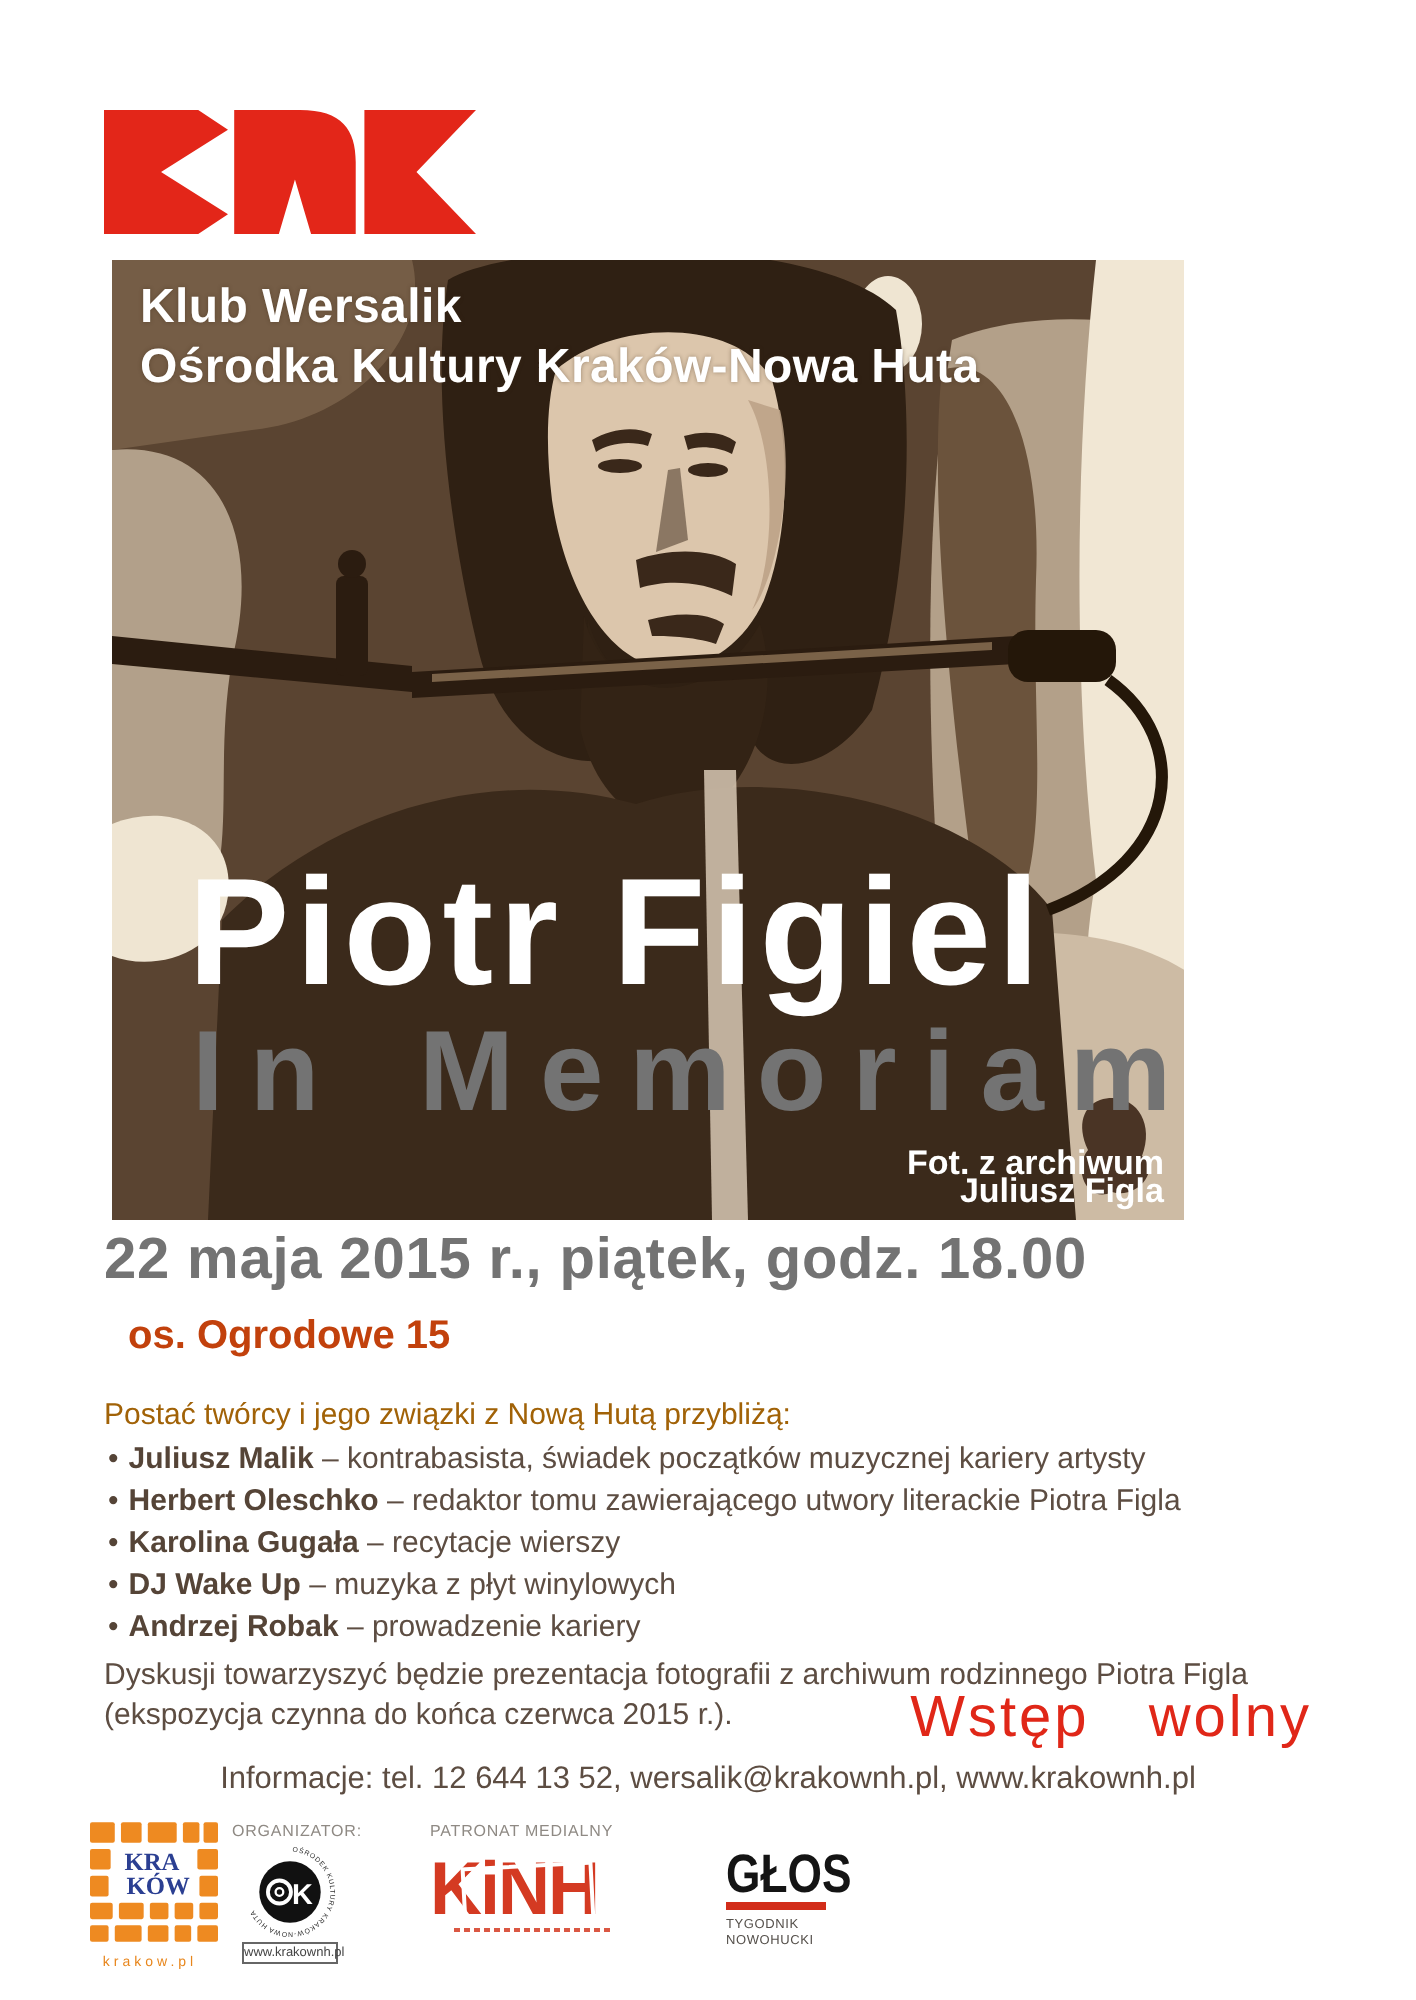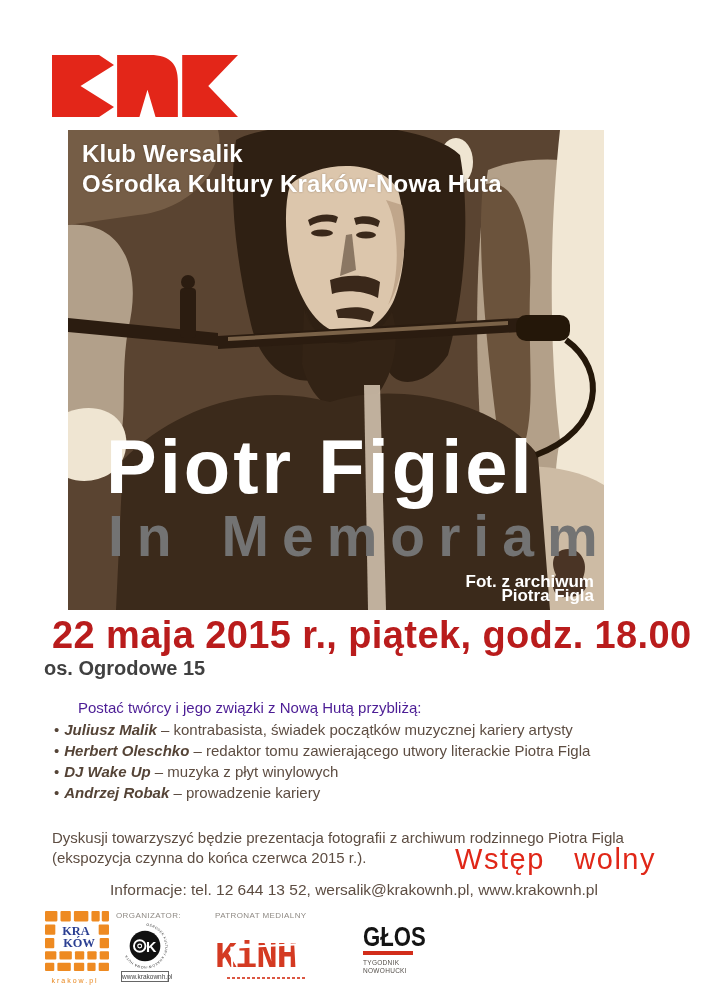--- a/index.html
+++ b/index.html
@@ -5,49 +5,49 @@
   html,body { margin:0; padding:0; background:#ffffff; }
   .poster {
     position:relative; width:708px; height:1000px; background:#ffffff;
     font-family:"Liberation Sans", sans-serif; overflow:hidden;
   }
 
   
   .krk-logo { position:absolute; left:52px; top:55px; width:186px; height:62px; }
 
   
-  .photo { position:absolute; left:68px; top:130px; width:536px; height:480px; overflow:hidden; }
+  .photo { position:absolute; left:56px; top:130px; width:536px; height:480px; overflow:hidden; }
   .photo-art { position:absolute; left:0; top:0; width:604px; height:480px; }
   .venue {
     position:absolute; left:14px; top:9px; color:#ffffff; font-weight:bold;
     font-size:24px; line-height:30px; letter-spacing:0.2px; text-shadow:0 0 2px rgba(60,40,20,0.4);
   }
   .photo-title {
     position:absolute; left:38px; top:299px; color:#ffffff; font-weight:bold;
     font-size:76px; line-height:1; letter-spacing:3px; white-space:nowrap;
   }
   .photo-subtitle {
     position:absolute; left:40px; top:378px; color:#737373; font-weight:bold;
     font-size:57px; line-height:1; letter-spacing:13px; word-spacing:8px; white-space:nowrap;
   }
   .credit {
     position:absolute; right:10px; bottom:7px; color:#ffffff; font-weight:bold;
     font-size:17px; line-height:14px; text-align:right;
   }
 
   
   .date-line {
-    position:absolute; left:52px; top:614px; color:#b91c1c; font-weight:bold;
-    font-size:38px; letter-spacing:0.4px; white-space:nowrap;
-  }
-  .address { position:absolute; left:44px; top:657px; color:#404040; font-weight:bold; font-size:20px; }
-  .intro   { position:absolute; left:52px; top:699px; color:#4c1d95; font-size:15px;margin-left:26px; }
+    position:absolute; left:52px; top:614px; color:#737373; font-weight:bold;
+    font-size:29px; letter-spacing:0.4px; white-space:nowrap;
+  }
+  .address { position:absolute; left:64px; top:657px; color:#c2410c; font-weight:bold; font-size:20px; }
+  .intro   { position:absolute; left:52px; top:699px; color:#a16207; font-size:15px; }
   .speakers { position:absolute; left:54px; top:719px; color:#5d4d42; font-size:15px; line-height:21px; }
   .speaker .bullet { margin-right:5px; color:#554437; }
-  .speaker b { color:#554437;font-style:italic; }
+  .speaker b { color:#554437; }
 
   .note-row { position:absolute; left:52px; top:828px; width:604px; }
   .note { color:#5d4d42; font-size:15px; line-height:20px; }
   .admission {
     position:absolute; right:0px; top:15px; color:#e02718; font-weight:normal;
     font-size:29px; letter-spacing:1.5px; word-spacing:20px; white-space:nowrap;
   }
   .info {
     position:absolute; left:52px; top:881px; width:604px; text-align:center;
     color:#5d4d42; font-size:15.5px;
@@ -61,21 +61,21 @@
   .krakow-url { margin-top:2px; font-size:7px; color:#e8861c; letter-spacing:2px; white-space:nowrap; }
 
   .org-block { position:absolute; left:71px; top:3px; width:58px; text-align:center; }
   .ok-logo { width:48px; height:48px; margin:2px auto 0; display:block; }
   .ok-url {
     margin:1px auto 0; width:46px; border:1px solid #666; font-size:6.5px;
     color:#444; padding:1px 0; white-space:nowrap;
   }
 
   .patron-block { position:absolute; left:170px; top:3px; width:110px; text-align:left; }
-  .kinh-logo { position:relative; margin-top:18px; width:100px; height:42px;font-family:Liberation Mono, monospace; }
+  .kinh-logo { position:relative; margin-top:5px; width:100px; height:42px; }
   .kinh-text {
     position:absolute; left:0; top:0; font-size:36px; font-weight:bold; color:#d43a22;
     letter-spacing:-1px; line-height:38px; transform:scaleY(1.04); transform-origin:top left;
   }
   .kinh-frame {
     position:absolute; left:16px; top:7px; width:62px; height:26px;
     border:2px solid #ffffff; transform:rotate(-3deg); pointer-events:none;
   }
   .kinh-tagline {
     position:absolute; left:12px; top:39px; width:80px; height:2px; opacity:0.85;
@@ -162,34 +162,37 @@
     <div class="venue">
       <div>Klub Wersalik</div>
       <div>Ośrodka Kultury Kraków-Nowa Huta</div>
     </div>
 
     <div class="photo-title">Piotr Figiel</div>
     <div class="photo-subtitle">In Memoriam</div>
 
     <div class="credit">
       <div>Fot. z archiwum</div>
-      <div>Piotra Figla</div>
+      <div>Juliusz Figla</div>
     </div>
   </div>
 
   <div class="date-line">22 maja 2015 r., piątek, godz. 18.00</div>
   <div class="address">os. Ogrodowe 15</div>
   <div class="intro">Postać twórcy i jego związki z Nową Hutą przybliżą:</div>
 
   <div class="speakers">
     <div class="speaker">
       <span class="bullet">•</span><b>Juliusz Malik</b> <span>– kontrabasista, świadek początków muzycznej kariery artysty</span>
     </div>
     <div class="speaker">
       <span class="bullet">•</span><b>Herbert Oleschko</b> <span>– redaktor tomu zawierającego utwory literackie Piotra Figla</span>
+    </div>
+    <div class="speaker">
+      <span class="bullet">•</span><b>Karolina Gugała</b> <span>– recytacje wierszy</span>
     </div>
     <div class="speaker">
       <span class="bullet">•</span><b>DJ Wake Up</b> <span>– muzyka z płyt winylowych</span>
     </div>
     <div class="speaker">
       <span class="bullet">•</span><b>Andrzej Robak</b> <span>– prowadzenie kariery</span>
     </div>
   </div>
 
   <div class="note-row">

